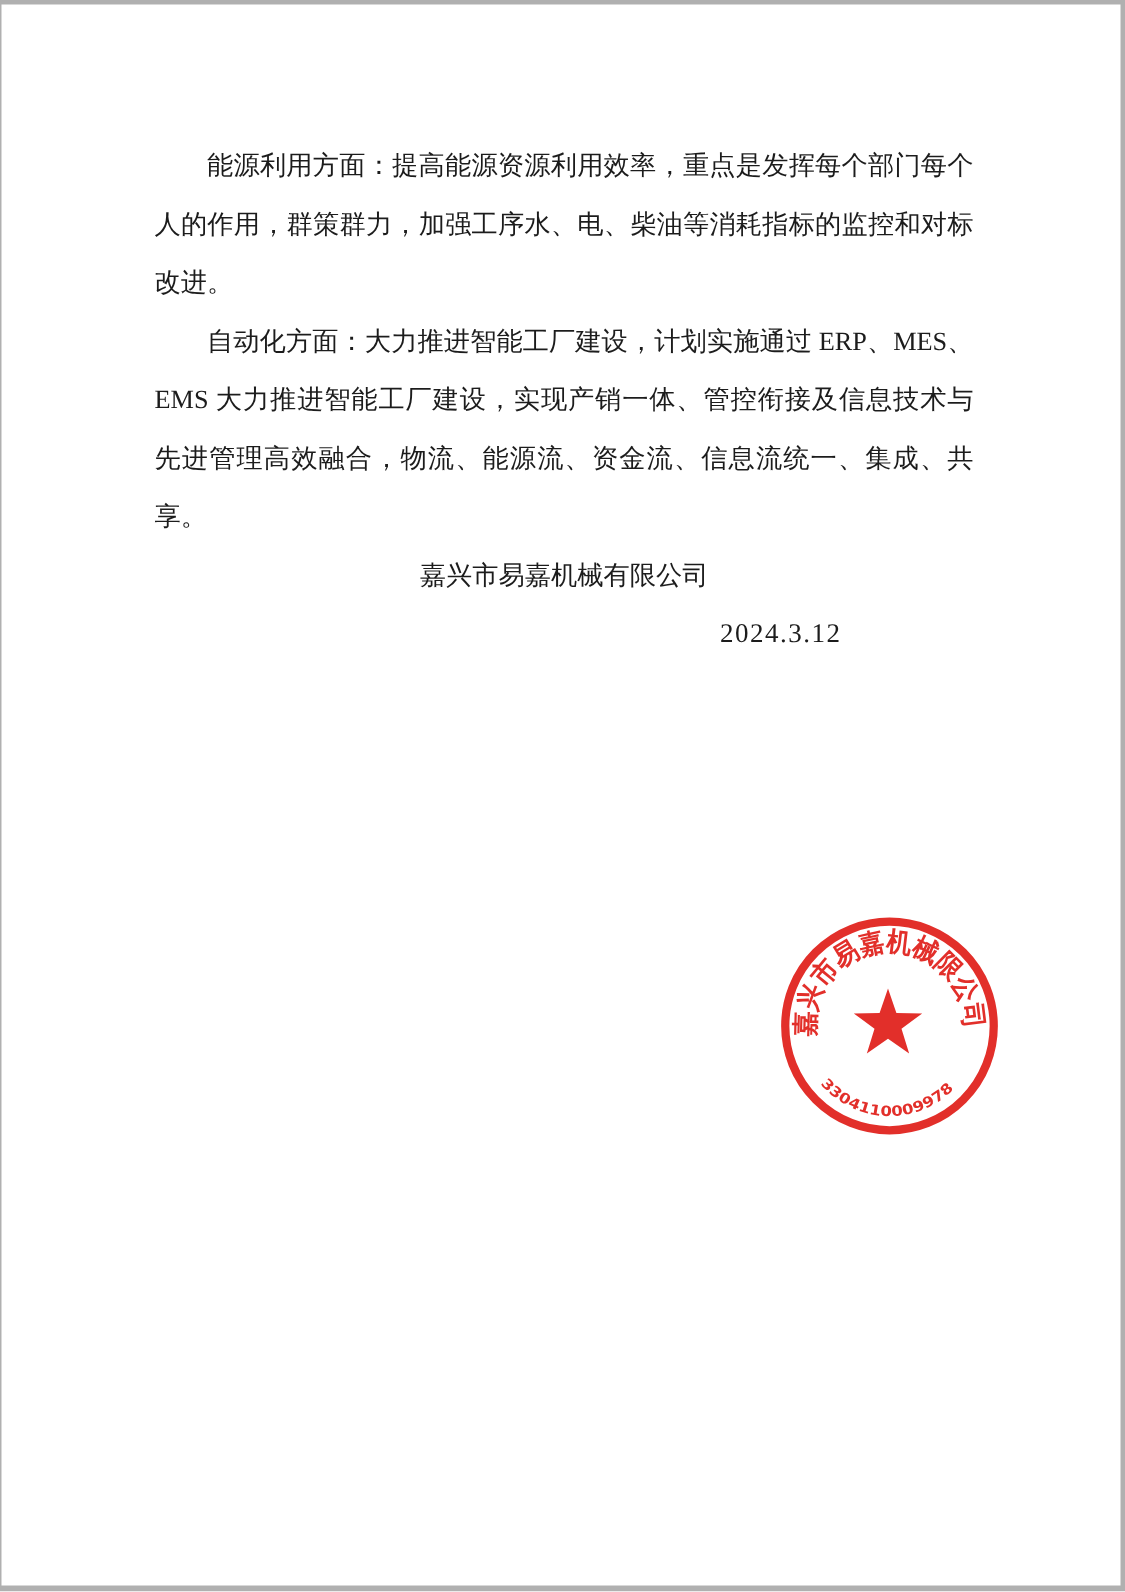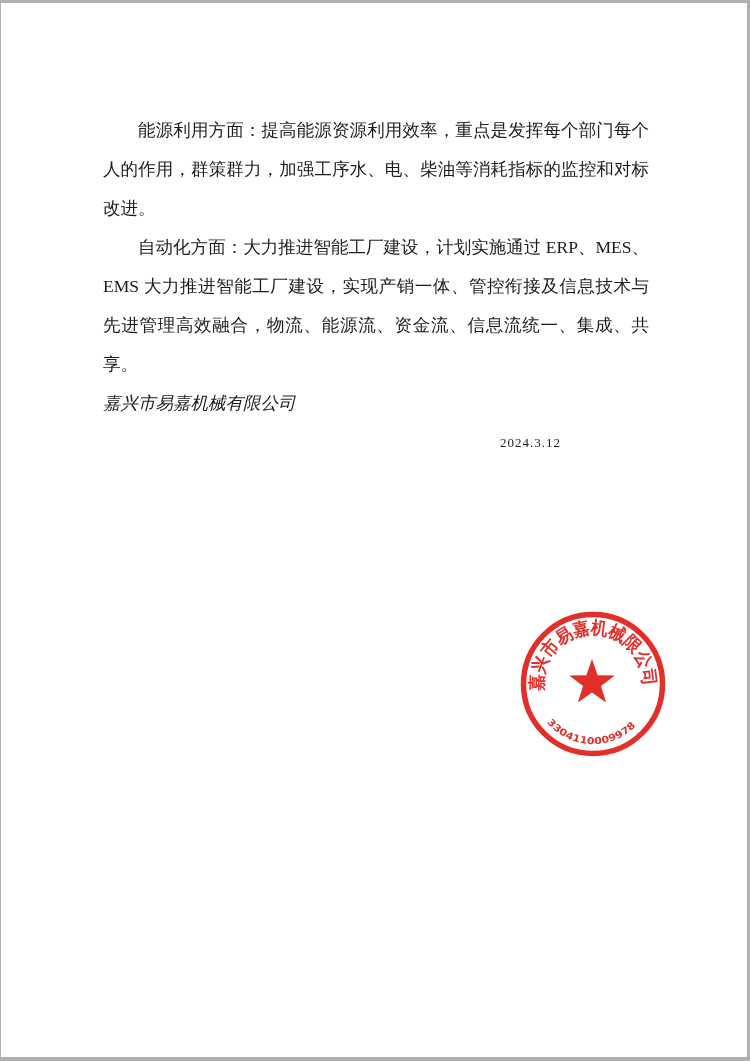--- a/index.html
+++ b/index.html
@@ -18,42 +18,41 @@
     position: absolute;
     left: 1px;
     top: 3px;
     right: 3px;
     bottom: 4px;
     background: #ffffff;
   }
   .content {
     position: absolute;
     left: 102px;
-    top: 108px;
+    top: 88px;
     width: 546px;
     font-size: 17.5px;
     line-height: 39px;
     color: #1c1c1c;
     letter-spacing: 0;
   }
   .content p {
     margin: 0;
     text-indent: 2em;
     text-align: justify;
     text-justify: inter-ideograph;
   }
   .company-line {
-    text-align: left;
+    text-align: center;
     white-space: nowrap;
-    font-style: italic;
   }
   .date-line {
     text-align: right;
     padding-right: 88px;
-    font-size: 13px;
+    font-size: 18px;
     letter-spacing: 1px;
     white-space: nowrap;
   }
   .seal {
     position: absolute;
     left: 517px;
     top: 606px;
     width: 150px;
     height: 150px;
     mix-blend-mode: multiply;

